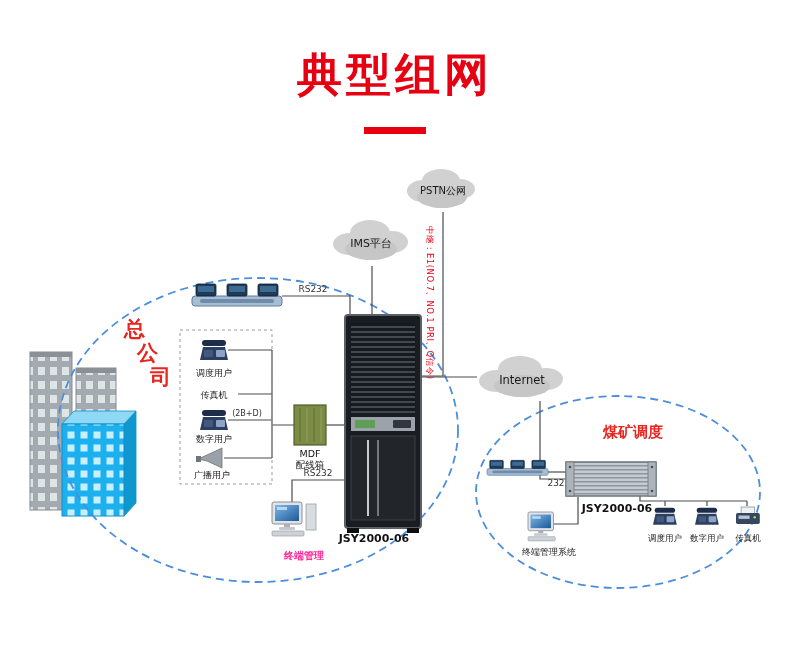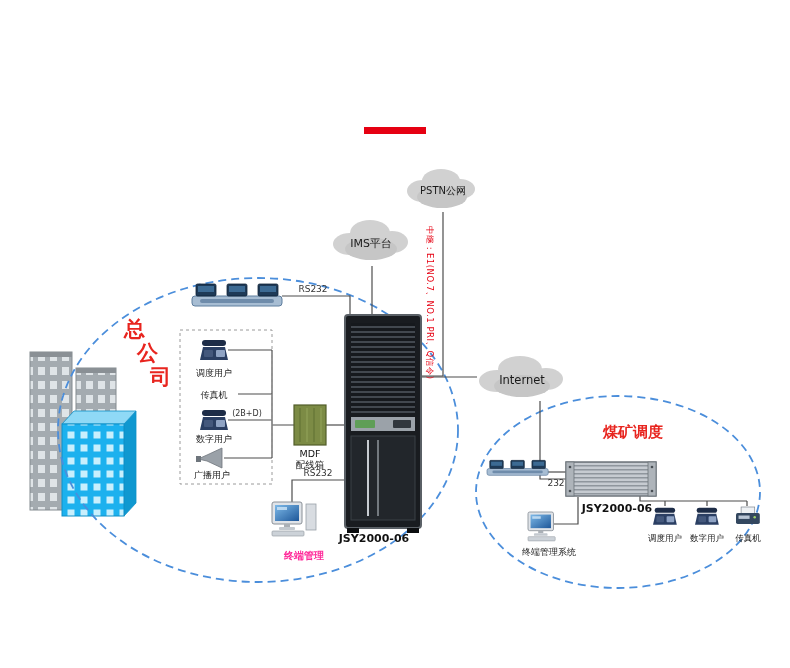--- a/index.html
+++ b/index.html
@@ -17,20 +17,21 @@
     width:62px; height:7px; background:#e60012;
   }
   svg { position:absolute; left:0; top:0; }
   text { font-family:"DejaVu Sans","Liberation Sans",sans-serif; }
 </style>
 </head>
 <body>
 
 <div id="app">
 
+  <h1 class="title">典型组网</h1>
   <div class="title-underline"></div>
 
   <svg width="790" height="668" viewBox="0 0 790 668">
     <defs>
       <pattern id="slats" width="64" height="5" patternUnits="userSpaceOnUse">
         <rect width="64" height="5" fill="#16191d"></rect>
         <rect y="1" width="64" height="2" fill="#42484f"></rect>
       </pattern>
       <pattern id="slatsLight" width="90" height="4" patternUnits="userSpaceOnUse">
         <rect width="90" height="4" fill="#c6cbd1"></rect>

